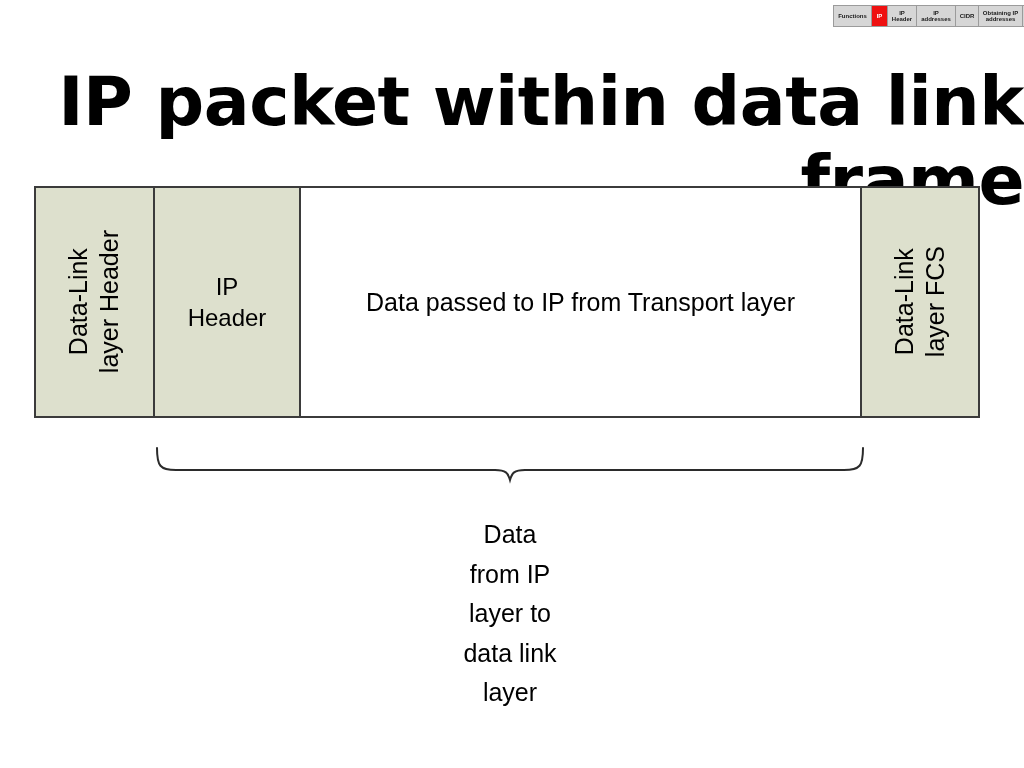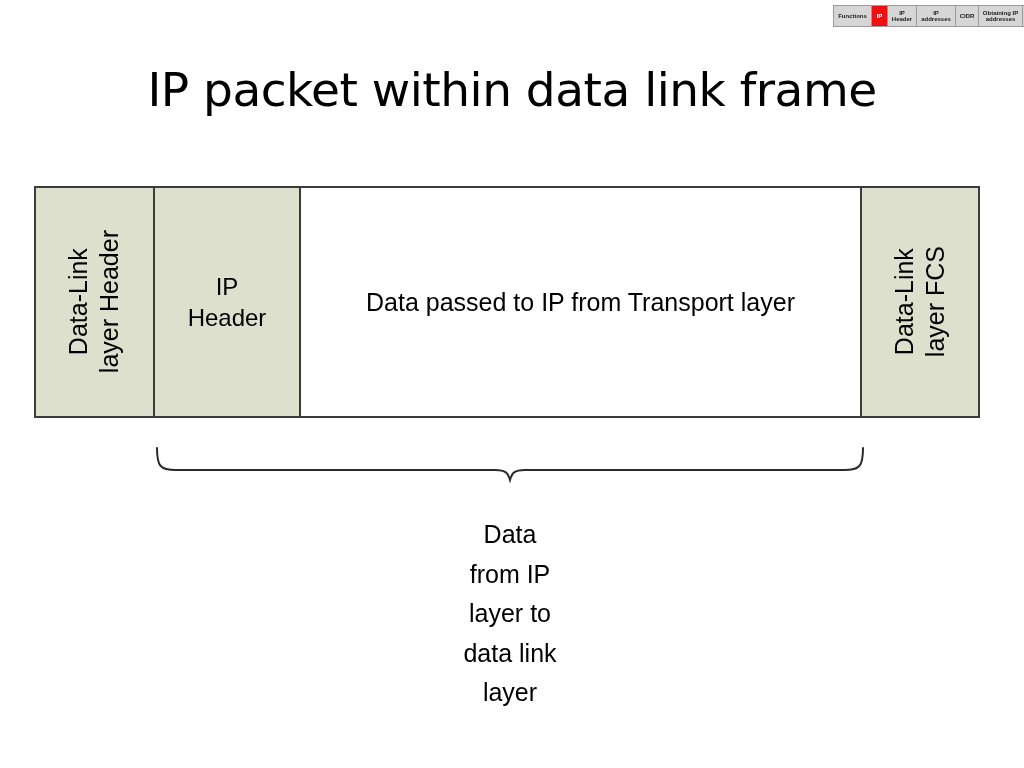--- a/index.html
+++ b/index.html
@@ -48,23 +48,23 @@
     color: #ffffff;
     font-weight: bold;
   }
 
   
   #page-title {
     position: absolute;
     top: 62px;
     left: 0;
     width: 1024px;
-    text-align: center;
-    font-size: 47px;
-    font-weight: 400;
+    text-align: right;
+    font-size: 68px;
+    font-weight: 700;
     color: #000000;
     letter-spacing: -0.5px;
     font-family: "DejaVu Sans", sans-serif;
   }
 
   
   #frame-diagram {
     position: absolute;
     left: 34px;
     top: 186px;

